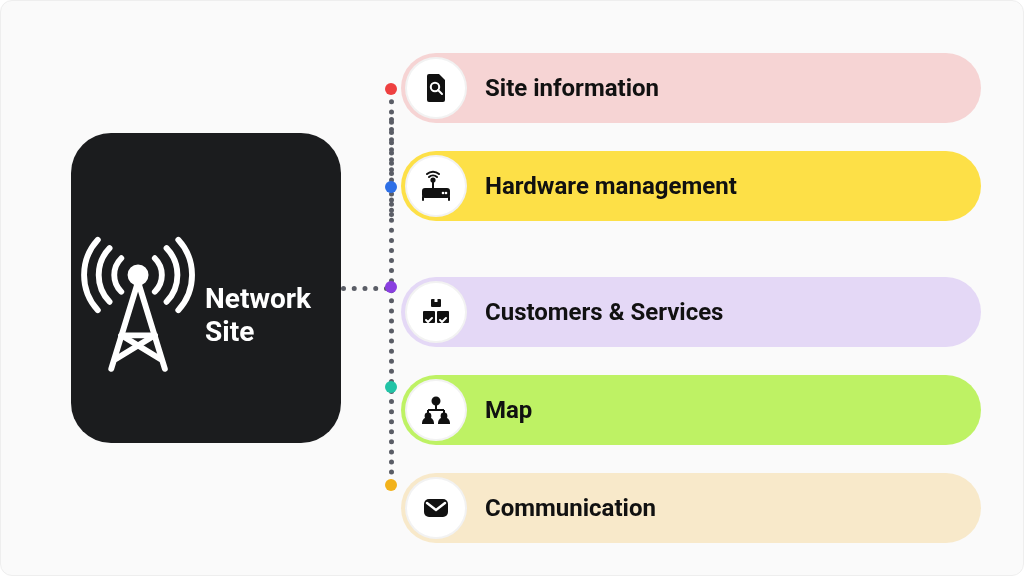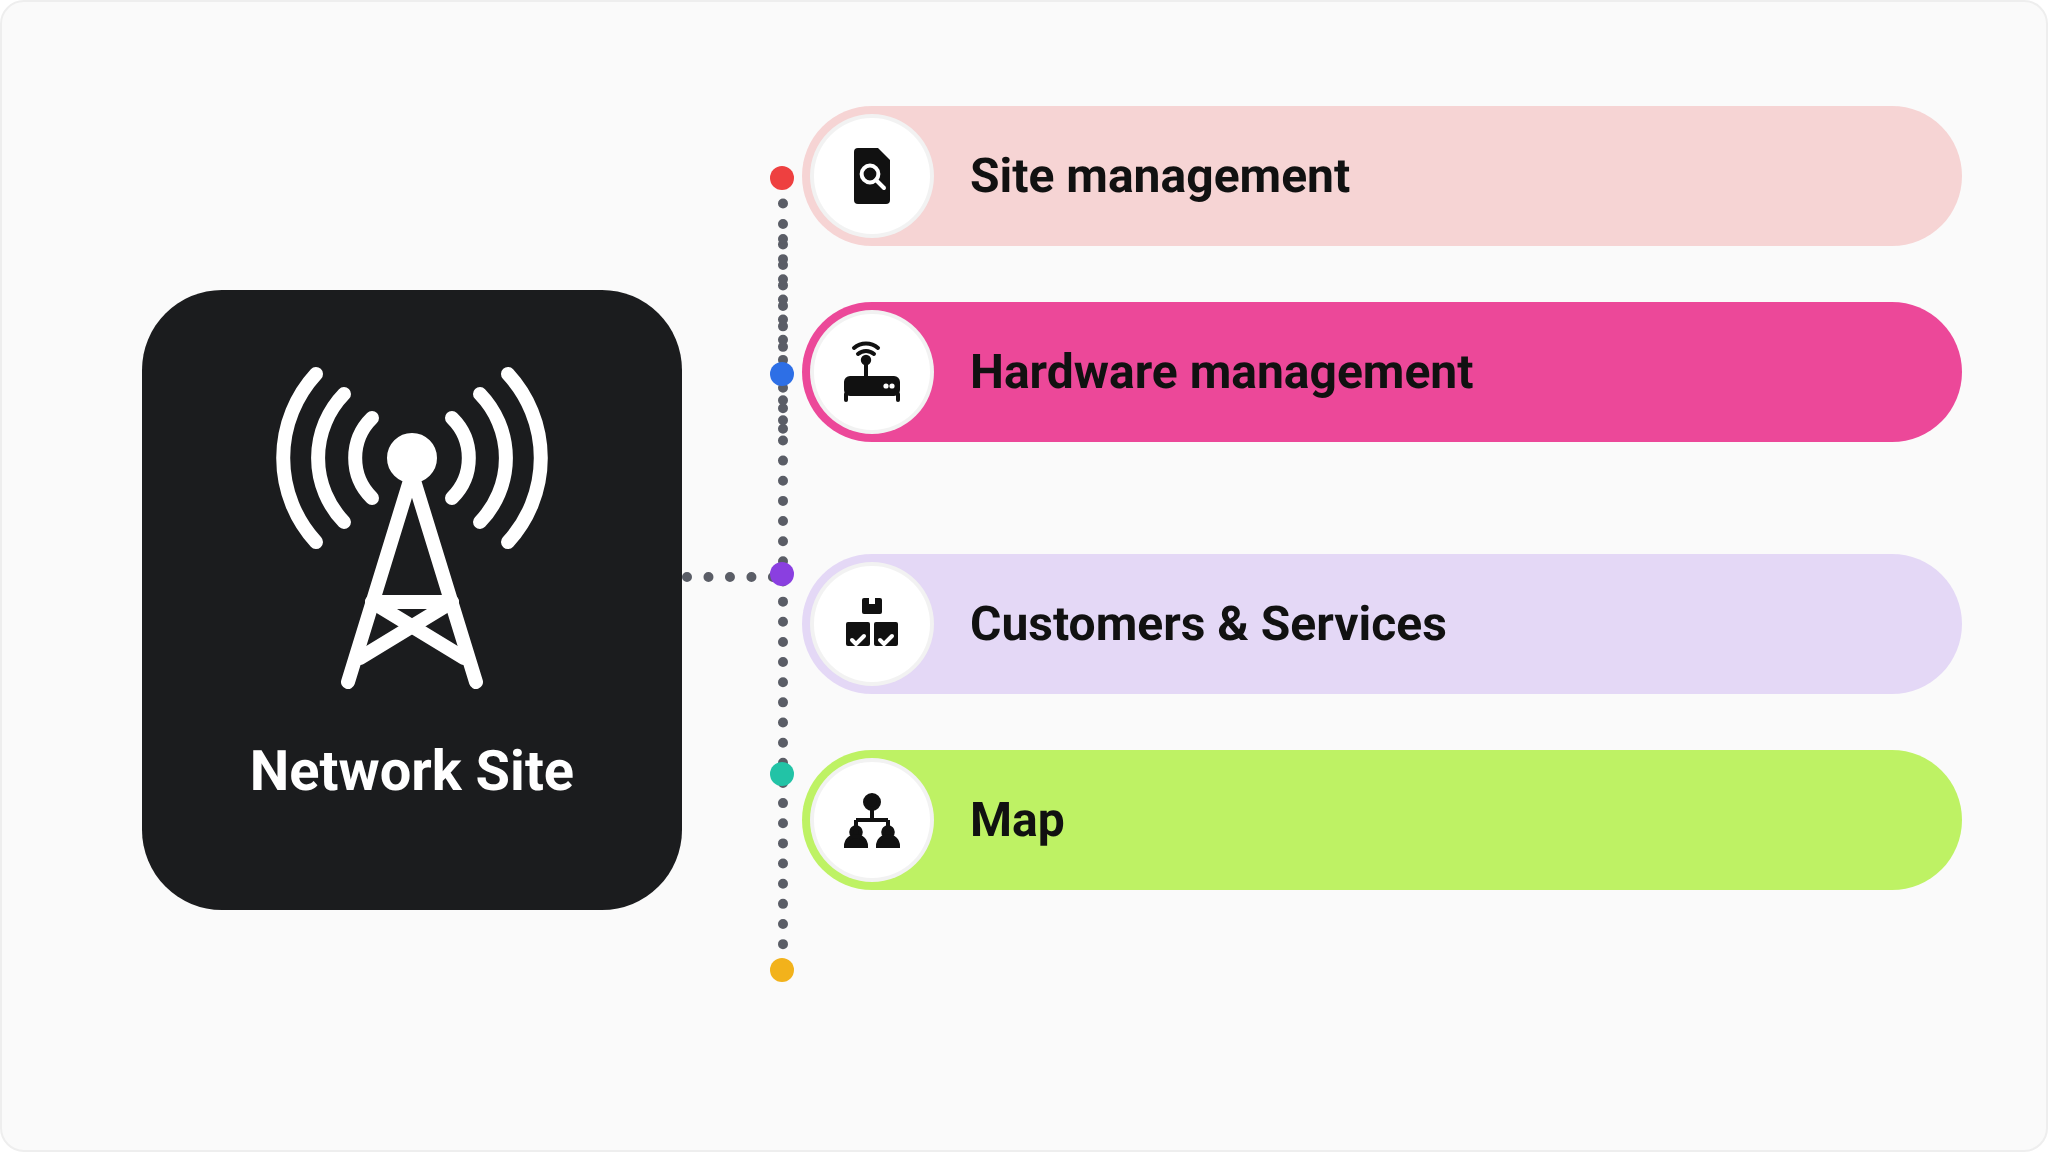--- a/index.html
+++ b/index.html
@@ -10,27 +10,27 @@
     height: 576px;
     background: #fafafa;
     border: 1px solid #eee;
     border-radius: 12px;
   }
 
   
   .main-card {
     position: absolute;
     left: 70px;
-    top: 144px;
+    top: 132px;
     width: 270px;
     height: 310px;
     background: #1b1c1e;
     border-radius: 40px;
     display: flex;
-    flex-direction: column;
+    flex-direction: row;
     align-items: center;
     justify-content: flex-start;
     padding-top: 36px;
   }
   .main-card .antenna-svg { width: 160px; height: 170px; }
   .main-card .title {
     color: #fff;
     font-size: 28px;
     font-weight: 700;
     margin-top: 18px;
@@ -69,21 +69,21 @@
     justify-content: center;
   }
   .pill .label {
     font-size: 24px;
     font-weight: 700;
     color: #111;
   }
 
   
   .pill-info  { background: #f6d4d4; }
-  .pill-hw    { background: #ec4899; }
+  .pill-hw    { background: #fde047; }
   .pill-cust  { background: #e4d8f6; margin-top: 28px; }
   .pill-map   { background: #bef264; }
   .pill-comm  { background: #f8e9ca; }
 
   
   .hconnector {
     position: absolute;
     left: 340px;
     width: 48px;
     height: 0;
@@ -152,21 +152,21 @@
     <div class="pill pill-info">
       <div class="icon-badge">
         <svg class="ic" viewBox="0 0 34 34">
             <g fill="#111">
               <path d="M10 3h10l6 6v20a2 2 0 0 1-2 2H10a2 2 0 0 1-2-2V5a2 2 0 0 1 2-2z"></path>
               <circle cx="16" cy="16" r="4.2" fill="none" stroke="#fff" stroke-width="2"></circle>
               <line x1="19" y1="19" x2="23" y2="23" stroke="#fff" stroke-width="2" stroke-linecap="round"></line>
             </g>
           </svg>
       </div>
-      <span class="label">Site management</span>
+      <span class="label">Site information</span>
     </div>
 
     <div class="pill pill-hw">
       <div class="icon-badge">
         <svg class="ic" viewBox="0 0 34 34">
             <g stroke="#111" fill="#111" stroke-width="2" stroke-linecap="round" stroke-linejoin="round">
           <path d="M10 8a6 6 0 0 1 8 0" fill="none"></path>
           <path d="M8 5a9 9 0 0 1 12 0" fill="none"></path>
           <circle cx="14" cy="11" r="1.6"></circle>
           <line x1="14" y1="12" x2="14" y2="20"></line>
@@ -209,16 +209,27 @@
           <circle cx="9" cy="23" r="2.4" fill="#111"></circle>
               <path d="M4 30a5 5 0 0 1 10 0z"></path>
           <circle cx="25" cy="23" r="2.4" fill="#111"></circle>
               <path d="M20 30a5 5 0 0 1 10 0z"></path>
         </g>
           </svg>
       </div>
       <span class="label">Map</span>
     </div>
 
+    <div class="pill pill-comm">
+      <div class="icon-badge">
+        <svg class="ic" viewBox="0 0 34 34">
+            <g>
+          <rect x="5" y="8" width="24" height="18" rx="5" fill="#111"></rect>
+          <path d="M8 12l9 7 9-7" stroke="#fff" stroke-width="2.4" fill="none" stroke-linecap="round" stroke-linejoin="round"></path>
+        </g>
+          </svg>
+      </div>
+      <span class="label">Communication</span>
+    </div>
 
   </div>
 
 </div>
 
 </body></html>

